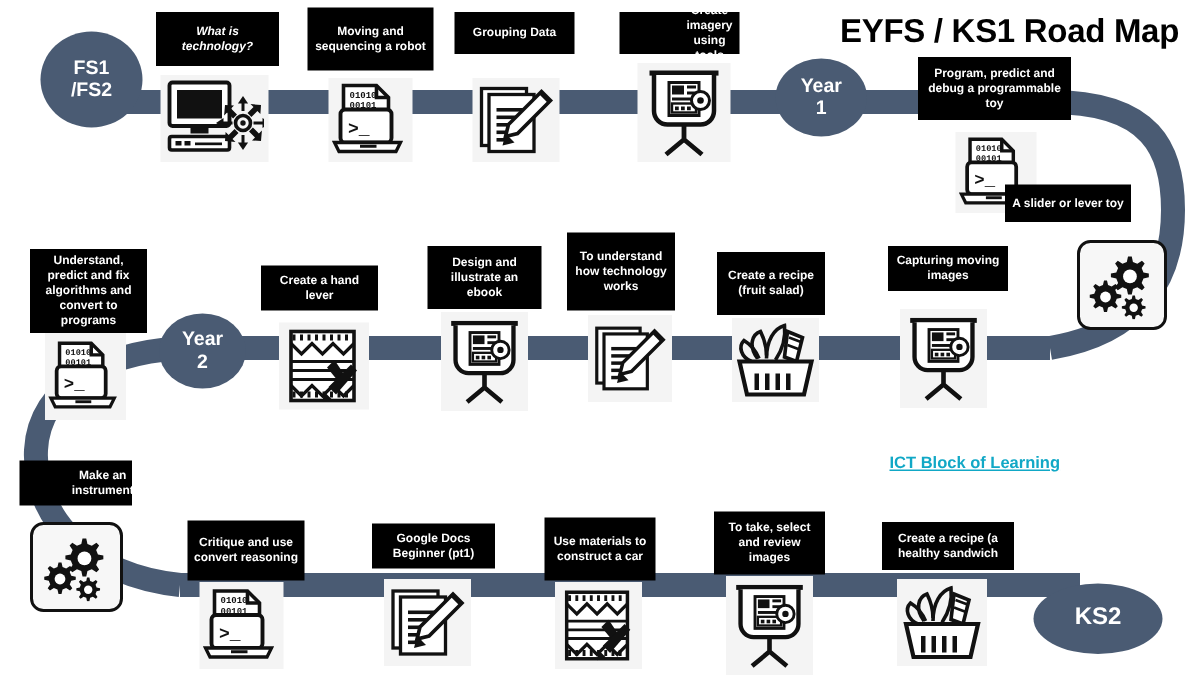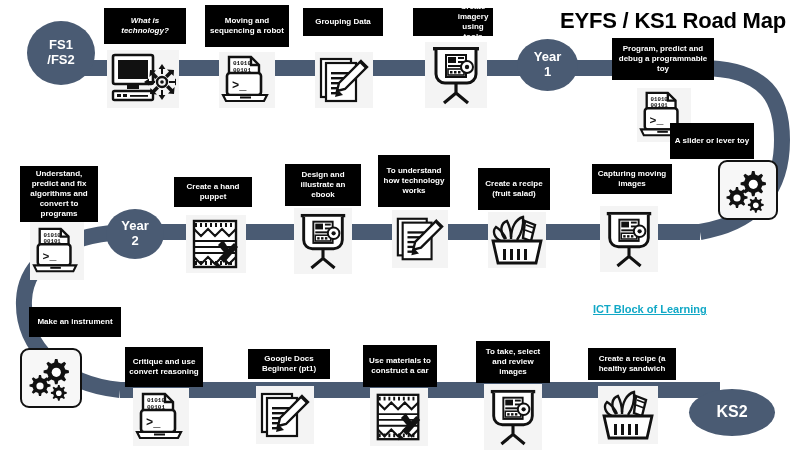--- a/index.html
+++ b/index.html
@@ -176,21 +176,21 @@
         <text x="12" y="11">01010</text>
           <text x="12" y="18">00101</text>
       </g>
       <rect x="6" y="19" width="34" height="22" rx="3" fill="#fff" stroke="#111" stroke-width="2.6"></rect>
       <text x="11" y="35" fill="#111" font-family="'Liberation Mono',monospace" font-size="12" font-weight="bold">&gt;_</text>
       <path d="M2 41 h44 l-3 6 h-38 z" fill="#fff" stroke="#111" stroke-width="2.2"></path>
       <rect x="19" y="42.5" width="11" height="2" fill="#111"></rect>
     </svg>
   </div>
 
-  <div class="cap" style="left:670px;top:123px;width:84px;height:36px;">A slider or lever toy</div>
+  <div class="cap" style="left:670px;top:123px;width:84px;height:25px;">A slider or lever toy</div>
   <div class="tile rounded" style="left:718px;top:160px;width:56px;height:56px;border:2px solid #111;">
     <svg width="48" height="46" viewBox="0 0 48 46">
       <g fill="#111">
         <path d="M28 4 l2.5 0 0.8 3.6 2.9 1.2 3.1 -2 1.8 1.8 -2 3.1 1.2 2.9 3.6 0.8 0 2.5 -3.6 0.8 -1.2 2.9 2 3.1 -1.8 1.8 -3.1 -2 -2.9 1.2 -0.8 3.6 -2.5 0 -0.8 -3.6 -2.9 -1.2 -3.1 2 -1.8 -1.8 2 -3.1 -1.2 -2.9 -3.6 -0.8 0 -2.5 3.6 -0.8 1.2 -2.9 -2 -3.1 1.8 -1.8 3.1 2 2.9 -1.2 z"></path>
         <circle cx="29.3" cy="17.3" r="4.6" fill="#fff"></circle>
         <path d="M12 20 l2 0 0.7 3 2.4 1 2.6 -1.7 1.5 1.5 -1.7 2.6 1 2.4 3 0.7 0 2 -3 0.7 -1 2.4 1.7 2.6 -1.5 1.5 -2.6 -1.7 -2.4 1 -0.7 3 -2 0 -0.7 -3 -2.4 -1 -2.6 1.7 -1.5 -1.5 1.7 -2.6 -1 -2.4 -3 -0.7 0 -2 3 -0.7 1 -2.4 -1.7 -2.6 1.5 -1.5 2.6 1.7 2.4 -1 z"></path>
         <circle cx="13" cy="31" r="3.6" fill="#fff"></circle>
         <path d="M31 30 l1.6 0 0.5 2.3 1.8 0.7 2 -1.3 1.1 1.1 -1.3 2 0.7 1.8 2.3 0.5 0 1.6 -2.3 0.5 -0.7 1.8 1.3 2 -1.1 1.1 -2 -1.3 -1.8 0.7 -0.5 2.3 -1.6 0 -0.5 -2.3 -1.8 -0.7 -2 1.3 -1.1 -1.1 1.3 -2 -0.7 -1.8 -2.3 -0.5 0 -1.6 2.3 -0.5 0.7 -1.8 -1.3 -2 1.1 -1.1 2 1.3 1.8 -0.7 z"></path>
         <circle cx="31.8" cy="38.2" r="2.8" fill="#fff"></circle>
       </g>
@@ -206,21 +206,21 @@
         <text x="12" y="11">01010</text>
           <text x="12" y="18">00101</text>
       </g>
       <rect x="6" y="19" width="34" height="22" rx="3" fill="#fff" stroke="#111" stroke-width="2.6"></rect>
       <text x="11" y="35" fill="#111" font-family="'Liberation Mono',monospace" font-size="12" font-weight="bold">&gt;_</text>
       <path d="M2 41 h44 l-3 6 h-38 z" fill="#fff" stroke="#111" stroke-width="2.2"></path>
       <rect x="19" y="42.5" width="11" height="2" fill="#111"></rect>
     </svg>
   </div>
 
-  <div class="cap" style="left:174px;top:177px;width:78px;height:30px;">Create a hand puppet</div>
+  <div class="cap" style="left:174px;top:177px;width:78px;height:30px;">Create a hand lever</div>
   <div class="tile" style="left:186px;top:215px;width:60px;height:58px;">
     <svg width="56" height="54" viewBox="0 0 56 54">
       <rect x="6" y="4" width="42" height="46" fill="#fff" stroke="#111" stroke-width="2.4"></rect>
       <g stroke="#111" stroke-width="2" fill="none">
         <path d="M8 6 v4 M13 6 v4 M18 6 v4 M23 6 v4 M28 6 v4 M33 6 v4 M38 6 v4 M43 6 v4"></path>
         <path d="M8 44 v4 M13 44 v4 M18 44 v4 M23 44 v4 M28 44 v4 M33 44 v4 M38 44 v4 M43 44 v4"></path>
         <path d="M6 12 l7 7 7 -7 7 7 7 -7 7 7 7 -7" stroke-width="2.2"></path>
         <path d="M6 24 h42 M6 30 h42 M6 36 h42"></path>
         <path d="M6 40 l7 7 7 -7 7 7 7 -7 7 7 7 -7" stroke-width="2.2"></path>
       </g>
@@ -303,21 +303,21 @@
       <rect x="21" y="26" width="16" height="6" fill="none" stroke="#111" stroke-width="1.6"></rect>
       <rect x="23" y="28" width="2.5" height="2.5" fill="#111"></rect>
         <rect x="27" y="28" width="2.5" height="2.5" fill="#111"></rect>
       <rect x="31" y="28" width="2.5" height="2.5" fill="#111"></rect>
       <circle cx="40" cy="24" r="6" fill="#fff" stroke="#111" stroke-width="2"></circle>
       <circle cx="40" cy="24" r="2.2" fill="#111"></circle>
       <path d="M29 40 v10 M29 50 l-12 10 M29 50 l12 10" stroke="#111" stroke-width="3.2" fill="none"></path>
     </svg>
   </div>
 
-  <div class="cap" style="left:29px;top:307px;width:92px;height:30px;">Make an instrument</div>
+  <div class="cap" style="left:13px;top:307px;width:75px;height:30px;padding-left:40px;">Make an instrument</div>
   <div class="tile rounded" style="left:20px;top:348px;width:58px;height:56px;border:2px solid #111;">
     <svg width="50" height="46" viewBox="0 0 48 46">
       <g fill="#111">
         <path d="M28 4 l2.5 0 0.8 3.6 2.9 1.2 3.1 -2 1.8 1.8 -2 3.1 1.2 2.9 3.6 0.8 0 2.5 -3.6 0.8 -1.2 2.9 2 3.1 -1.8 1.8 -3.1 -2 -2.9 1.2 -0.8 3.6 -2.5 0 -0.8 -3.6 -2.9 -1.2 -3.1 2 -1.8 -1.8 2 -3.1 -1.2 -2.9 -3.6 -0.8 0 -2.5 3.6 -0.8 1.2 -2.9 -2 -3.1 1.8 -1.8 3.1 2 2.9 -1.2 z"></path>
         <circle cx="29.3" cy="17.3" r="4.6" fill="#fff"></circle>
         <path d="M12 20 l2 0 0.7 3 2.4 1 2.6 -1.7 1.5 1.5 -1.7 2.6 1 2.4 3 0.7 0 2 -3 0.7 -1 2.4 1.7 2.6 -1.5 1.5 -2.6 -1.7 -2.4 1 -0.7 3 -2 0 -0.7 -3 -2.4 -1 -2.6 1.7 -1.5 -1.5 1.7 -2.6 -1 -2.4 -3 -0.7 0 -2 3 -0.7 1 -2.4 -1.7 -2.6 1.5 -1.5 2.6 1.7 2.4 -1 z"></path>
         <circle cx="13" cy="31" r="3.6" fill="#fff"></circle>
         <path d="M31 30 l1.6 0 0.5 2.3 1.8 0.7 2 -1.3 1.1 1.1 -1.3 2 0.7 1.8 2.3 0.5 0 1.6 -2.3 0.5 -0.7 1.8 1.3 2 -1.1 1.1 -2 -1.3 -1.8 0.7 -0.5 2.3 -1.6 0 -0.5 -2.3 -1.8 -0.7 -2 1.3 -1.1 -1.1 1.3 -2 -0.7 -1.8 -2.3 -0.5 0 -1.6 2.3 -0.5 0.7 -1.8 -1.3 -2 1.1 -1.1 2 1.3 1.8 -0.7 z"></path>
         <circle cx="31.8" cy="38.2" r="2.8" fill="#fff"></circle>
       </g>

